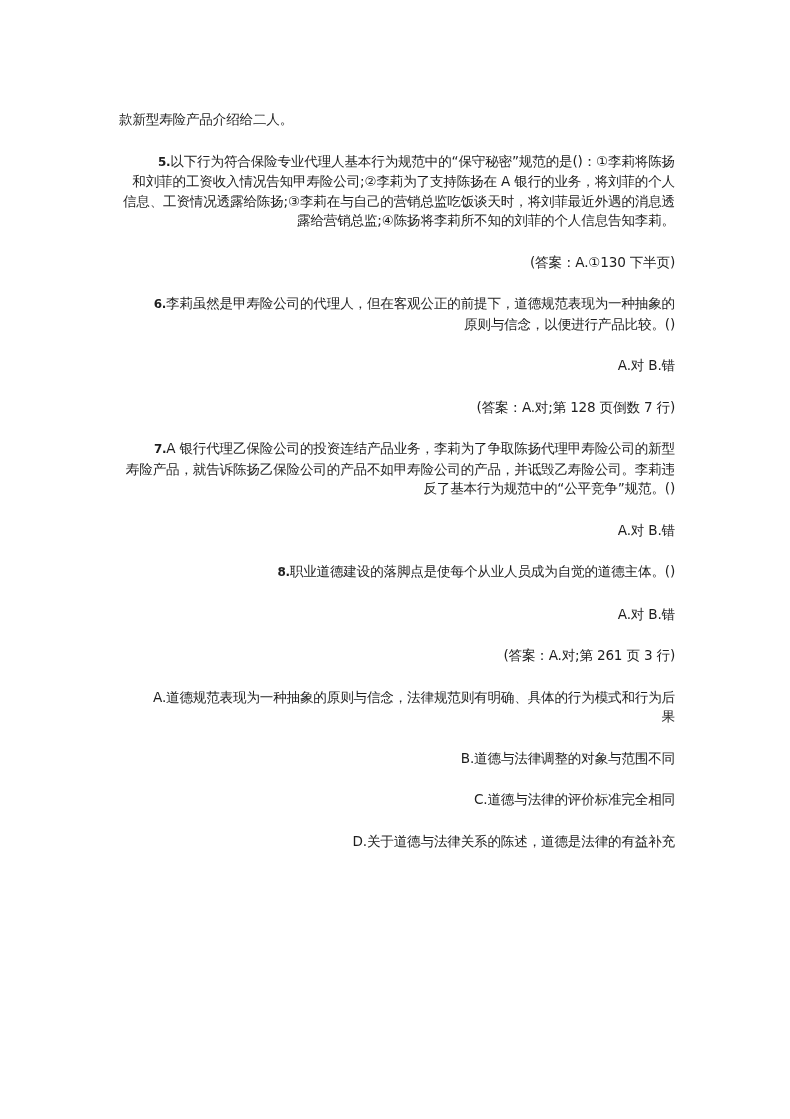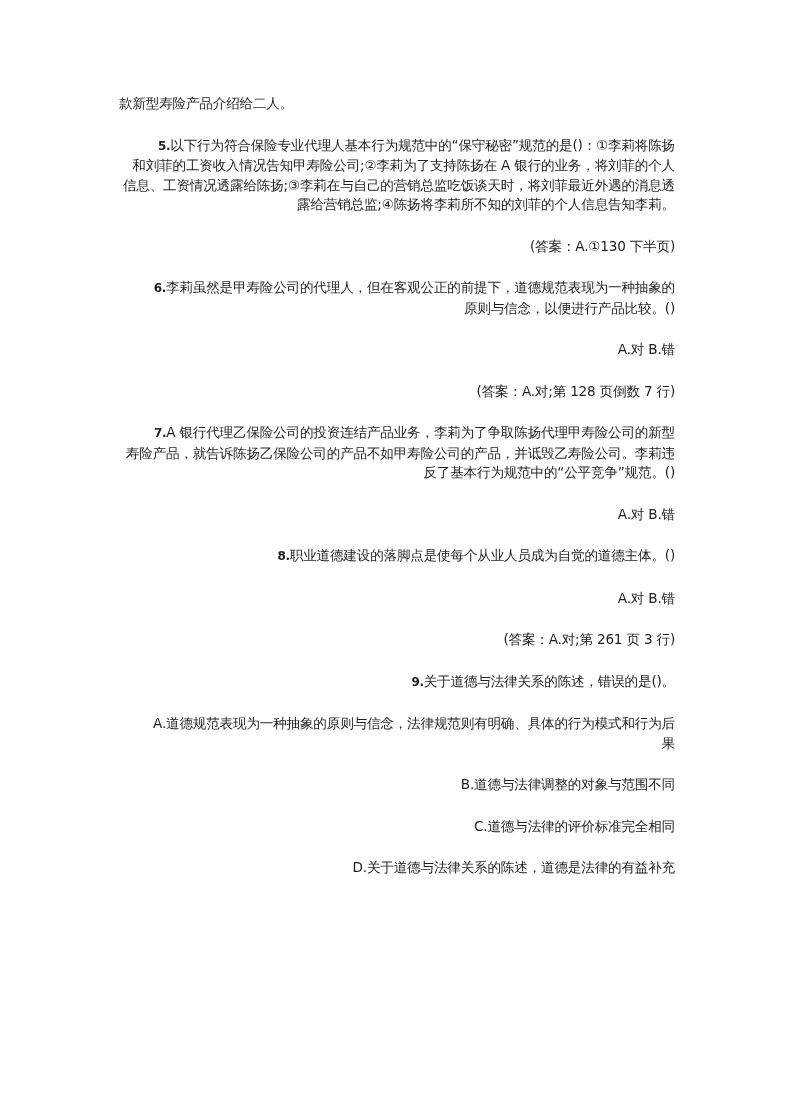--- a/index.html
+++ b/index.html
@@ -11,21 +11,21 @@
       width: 790px;
       height: 1119px;
       position: relative;
       overflow: hidden;
       font-family: "DejaVu Sans", "Liberation Sans", sans-serif;
       color: #1e1e1e;
     }
     .page {
       position: absolute;
       left: 119px;
-      top: 94px;
+      top: 110px;
       width: 556px;
     }
     .p {
       margin: 0 0 22px 0;
       font-size: 13.6px;
       line-height: 19.5px;
       letter-spacing: -0.2px;
       word-break: break-all;
     }
     .p.indent {
@@ -51,18 +51,17 @@
   <p class="p indent">A.对 B.错</p>
   <p class="p indent">(答案：A.对;第 128 页倒数 7 行)</p>
 
   <p class="p indent"><span class="num">7.</span><span>A 银行代理乙保险公司的投资连结产品业务，李莉为了争取陈扬代理甲寿险公司的新型寿险产品，就告诉陈扬乙保险公司的产品不如甲寿险公司的产品，并诋毁乙寿险公司。李莉违反了基本行为规范中的“公平竞争”规范。()</span></p>
   <p class="p indent">A.对 B.错</p>
 
   <p class="p indent"><span class="num">8.</span><span>职业道德建设的落脚点是使每个从业人员成为自觉的道德主体。()</span></p>
   <p class="p indent">A.对 B.错</p>
   <p class="p indent">(答案：A.对;第 261 页 3 行)</p>
 
-  <p class="p indent"><span class="num">9.</span><span>关于道德与法律关系的陈述，错误的是()。</span></p>
   <p class="p indent">A.道德规范表现为一种抽象的原则与信念，法律规范则有明确、具体的行为模式和行为后果</p>
   <p class="p indent">B.道德与法律调整的对象与范围不同</p>
   <p class="p indent">C.道德与法律的评价标准完全相同</p>
   <p class="p indent">D.关于道德与法律关系的陈述，道德是法律的有益补充</p>
 </div>
 
 </body></html>

